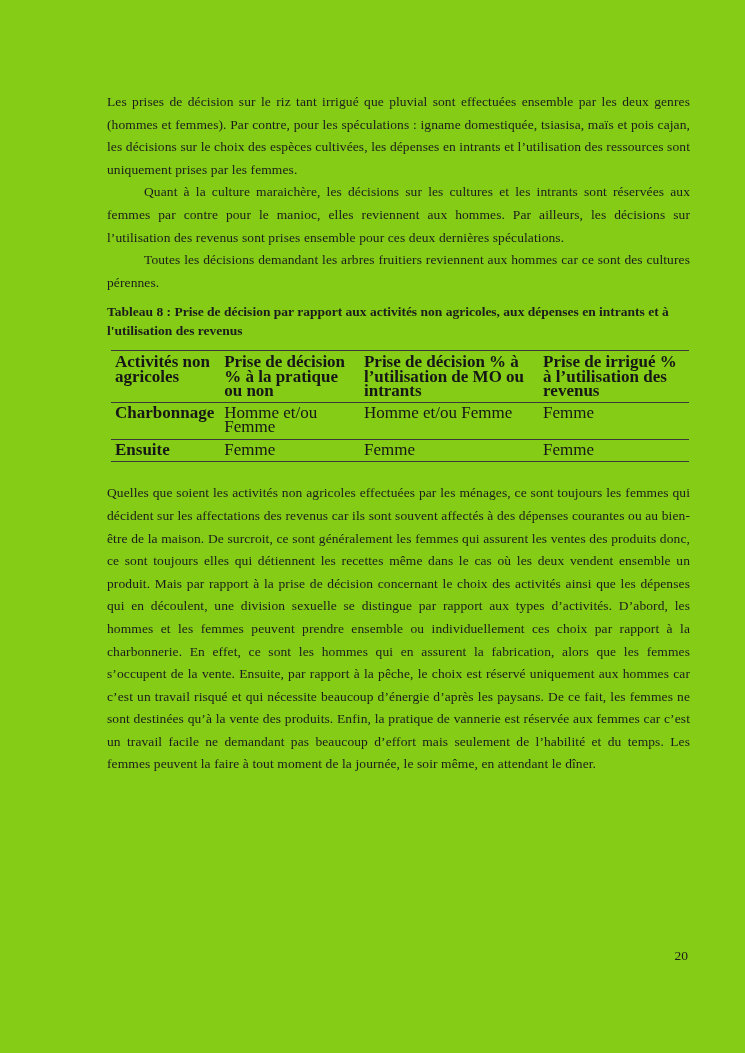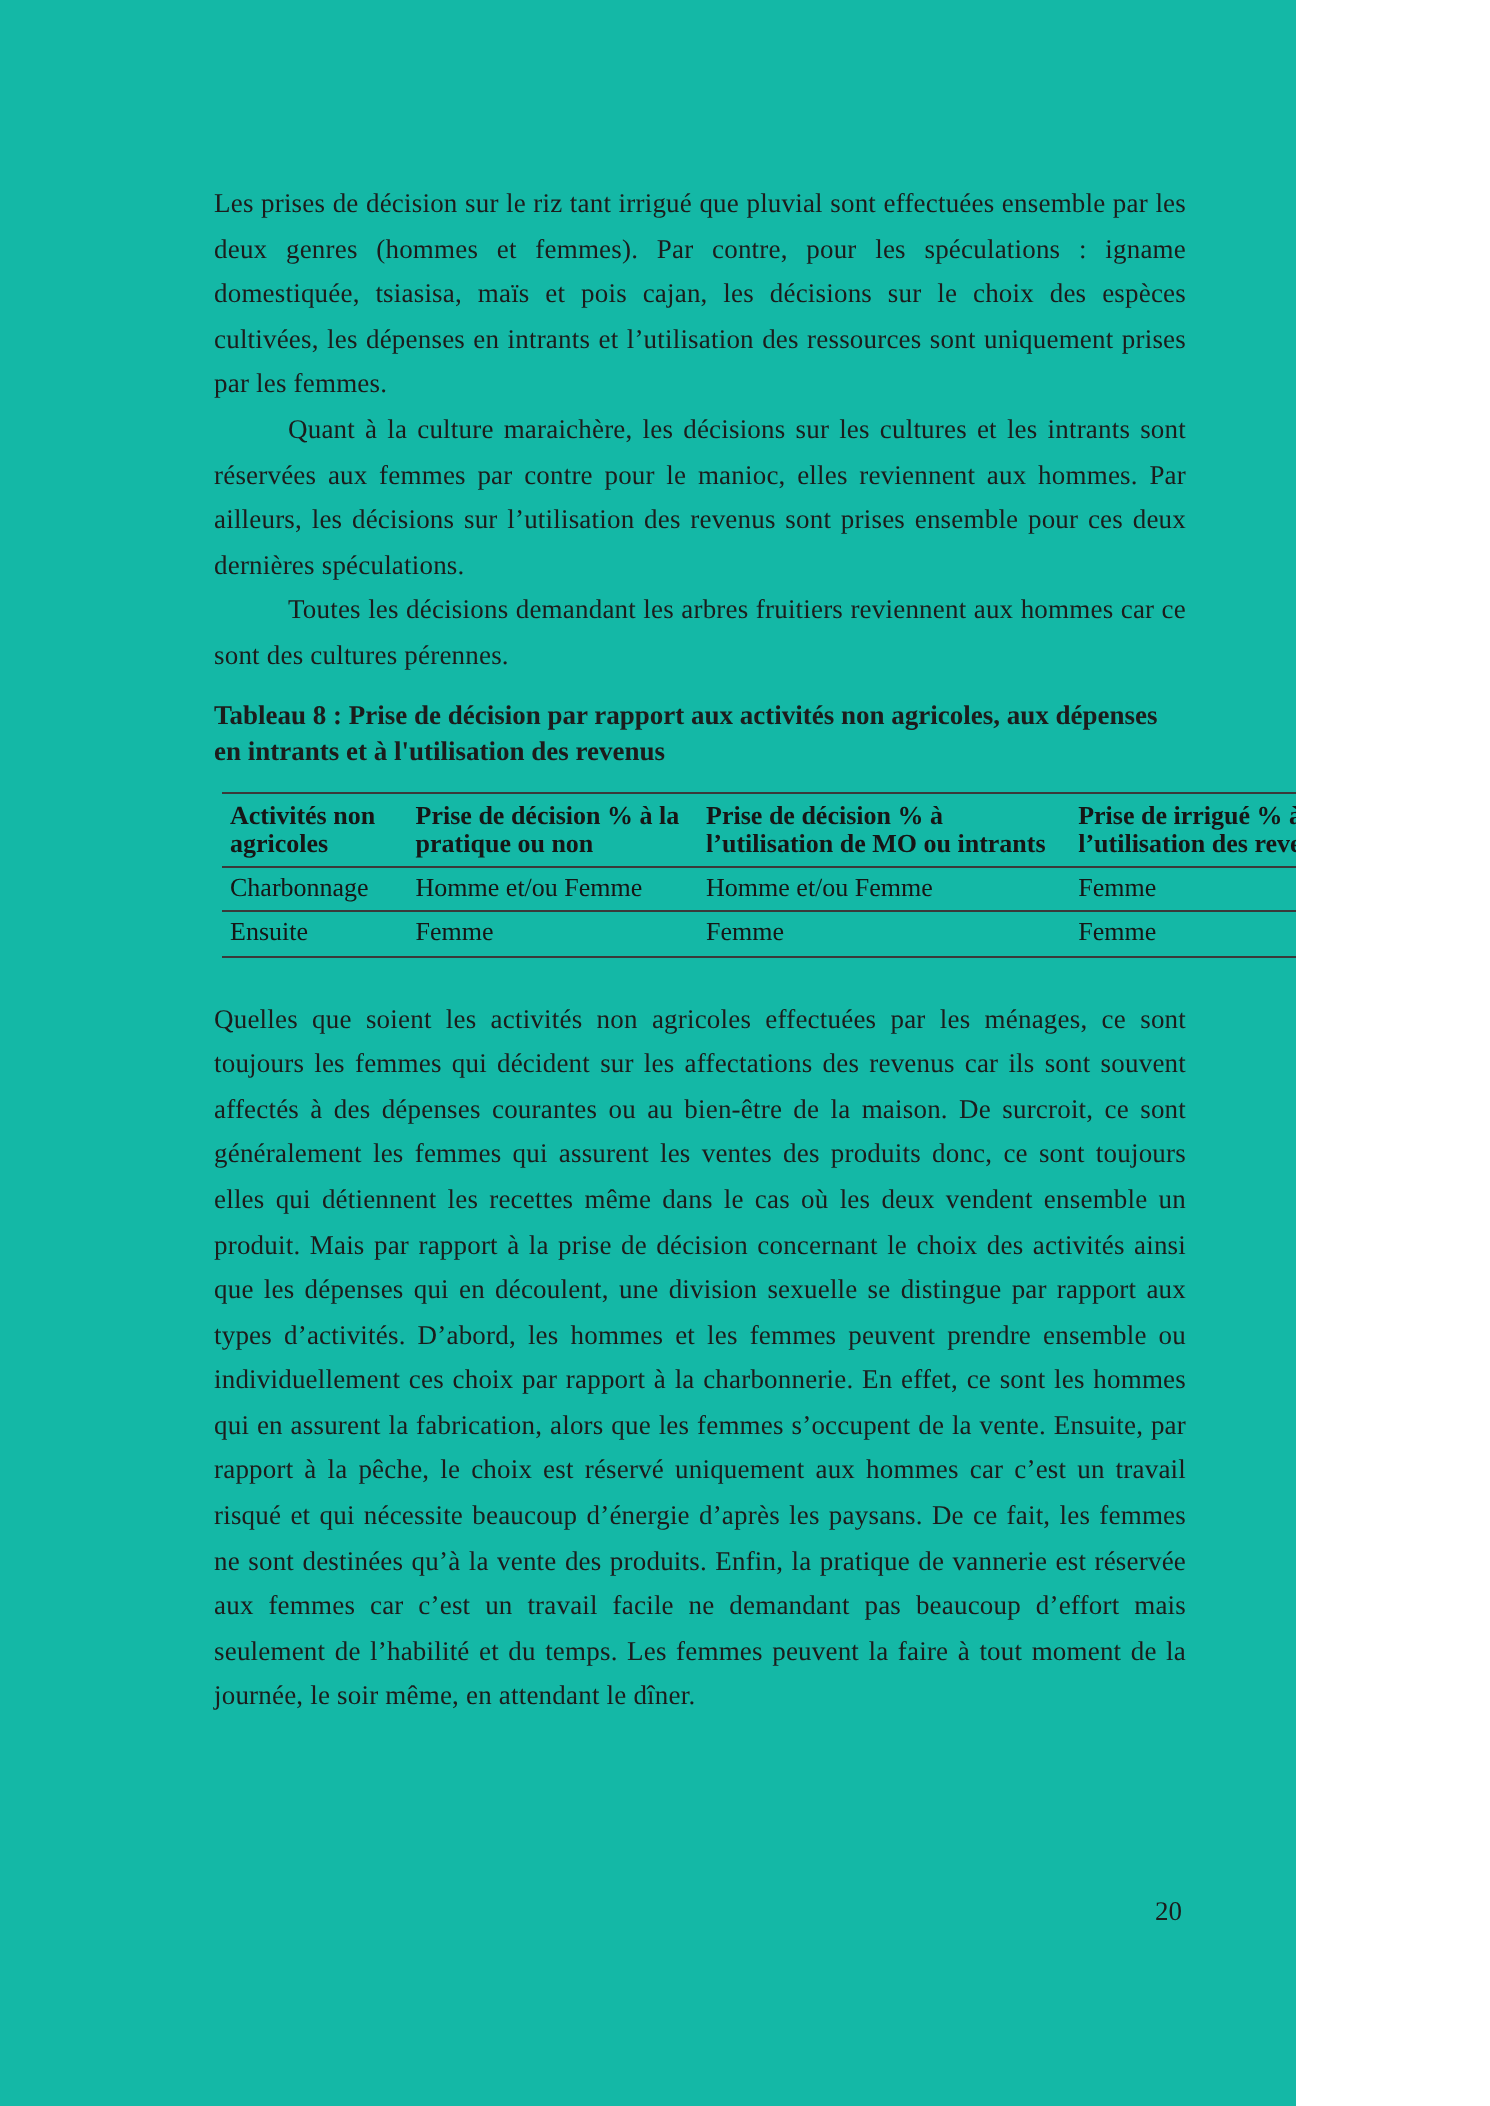--- a/index.html
+++ b/index.html
@@ -2,23 +2,23 @@
 <html><head>
 <meta charset="utf-8">
 <style>
   html, body {
     margin: 0;
     padding: 0;
     background: #ffffff;
   }
   .page {
     position: relative;
-    width: 648px;
+    width: 745px;
     height: 1053px;
-    background: #14b8a6;
+    background: #84cc16;
     box-sizing: border-box;
     padding: 91px 55px 0 107px;
     font-family: "Liberation Serif", "DejaVu Serif", serif;
     color: #1c1c1c;
     overflow: hidden;
   }
   .body-text {
     margin: 0;
     font-size: 13.5px;
     line-height: 22.6px;
@@ -33,40 +33,40 @@
     font-size: 13.5px;
     line-height: 18.5px;
     text-align: left;
     font-weight: bold;
   }
   table.decision-table {
     margin-top: 10px;
     margin-left: 4px;
     border-collapse: collapse;
     width: 578px;
-    font-size: 13px;
+    font-size: 17px;
     line-height: 14.5px;
     color: #161616;
     border-top: 1.2px solid #3a3a3a;
   }
   table.decision-table th,
   table.decision-table td {
     border-bottom: 1px solid #3a3a3a;
     text-align: left;
     vertical-align: top;
     padding: 3px 6px 4px 4px;
     font-weight: normal;
   }
   table.decision-table th {
     font-weight: bold;
     padding-top: 4px;
     padding-bottom: 3px;
   }
   table.decision-table td.rowhead {
-    font-weight: normal;
+    font-weight: bold;
   }
   .col-activites { width: 84px; }
   .col-pratique  { width: 143px; }
   .col-mo        { width: 186px; }
   .col-revenus   { width: 151px; }
   .after-table {
     margin-top: 20px;
   }
   .page-number {
     position: absolute;

